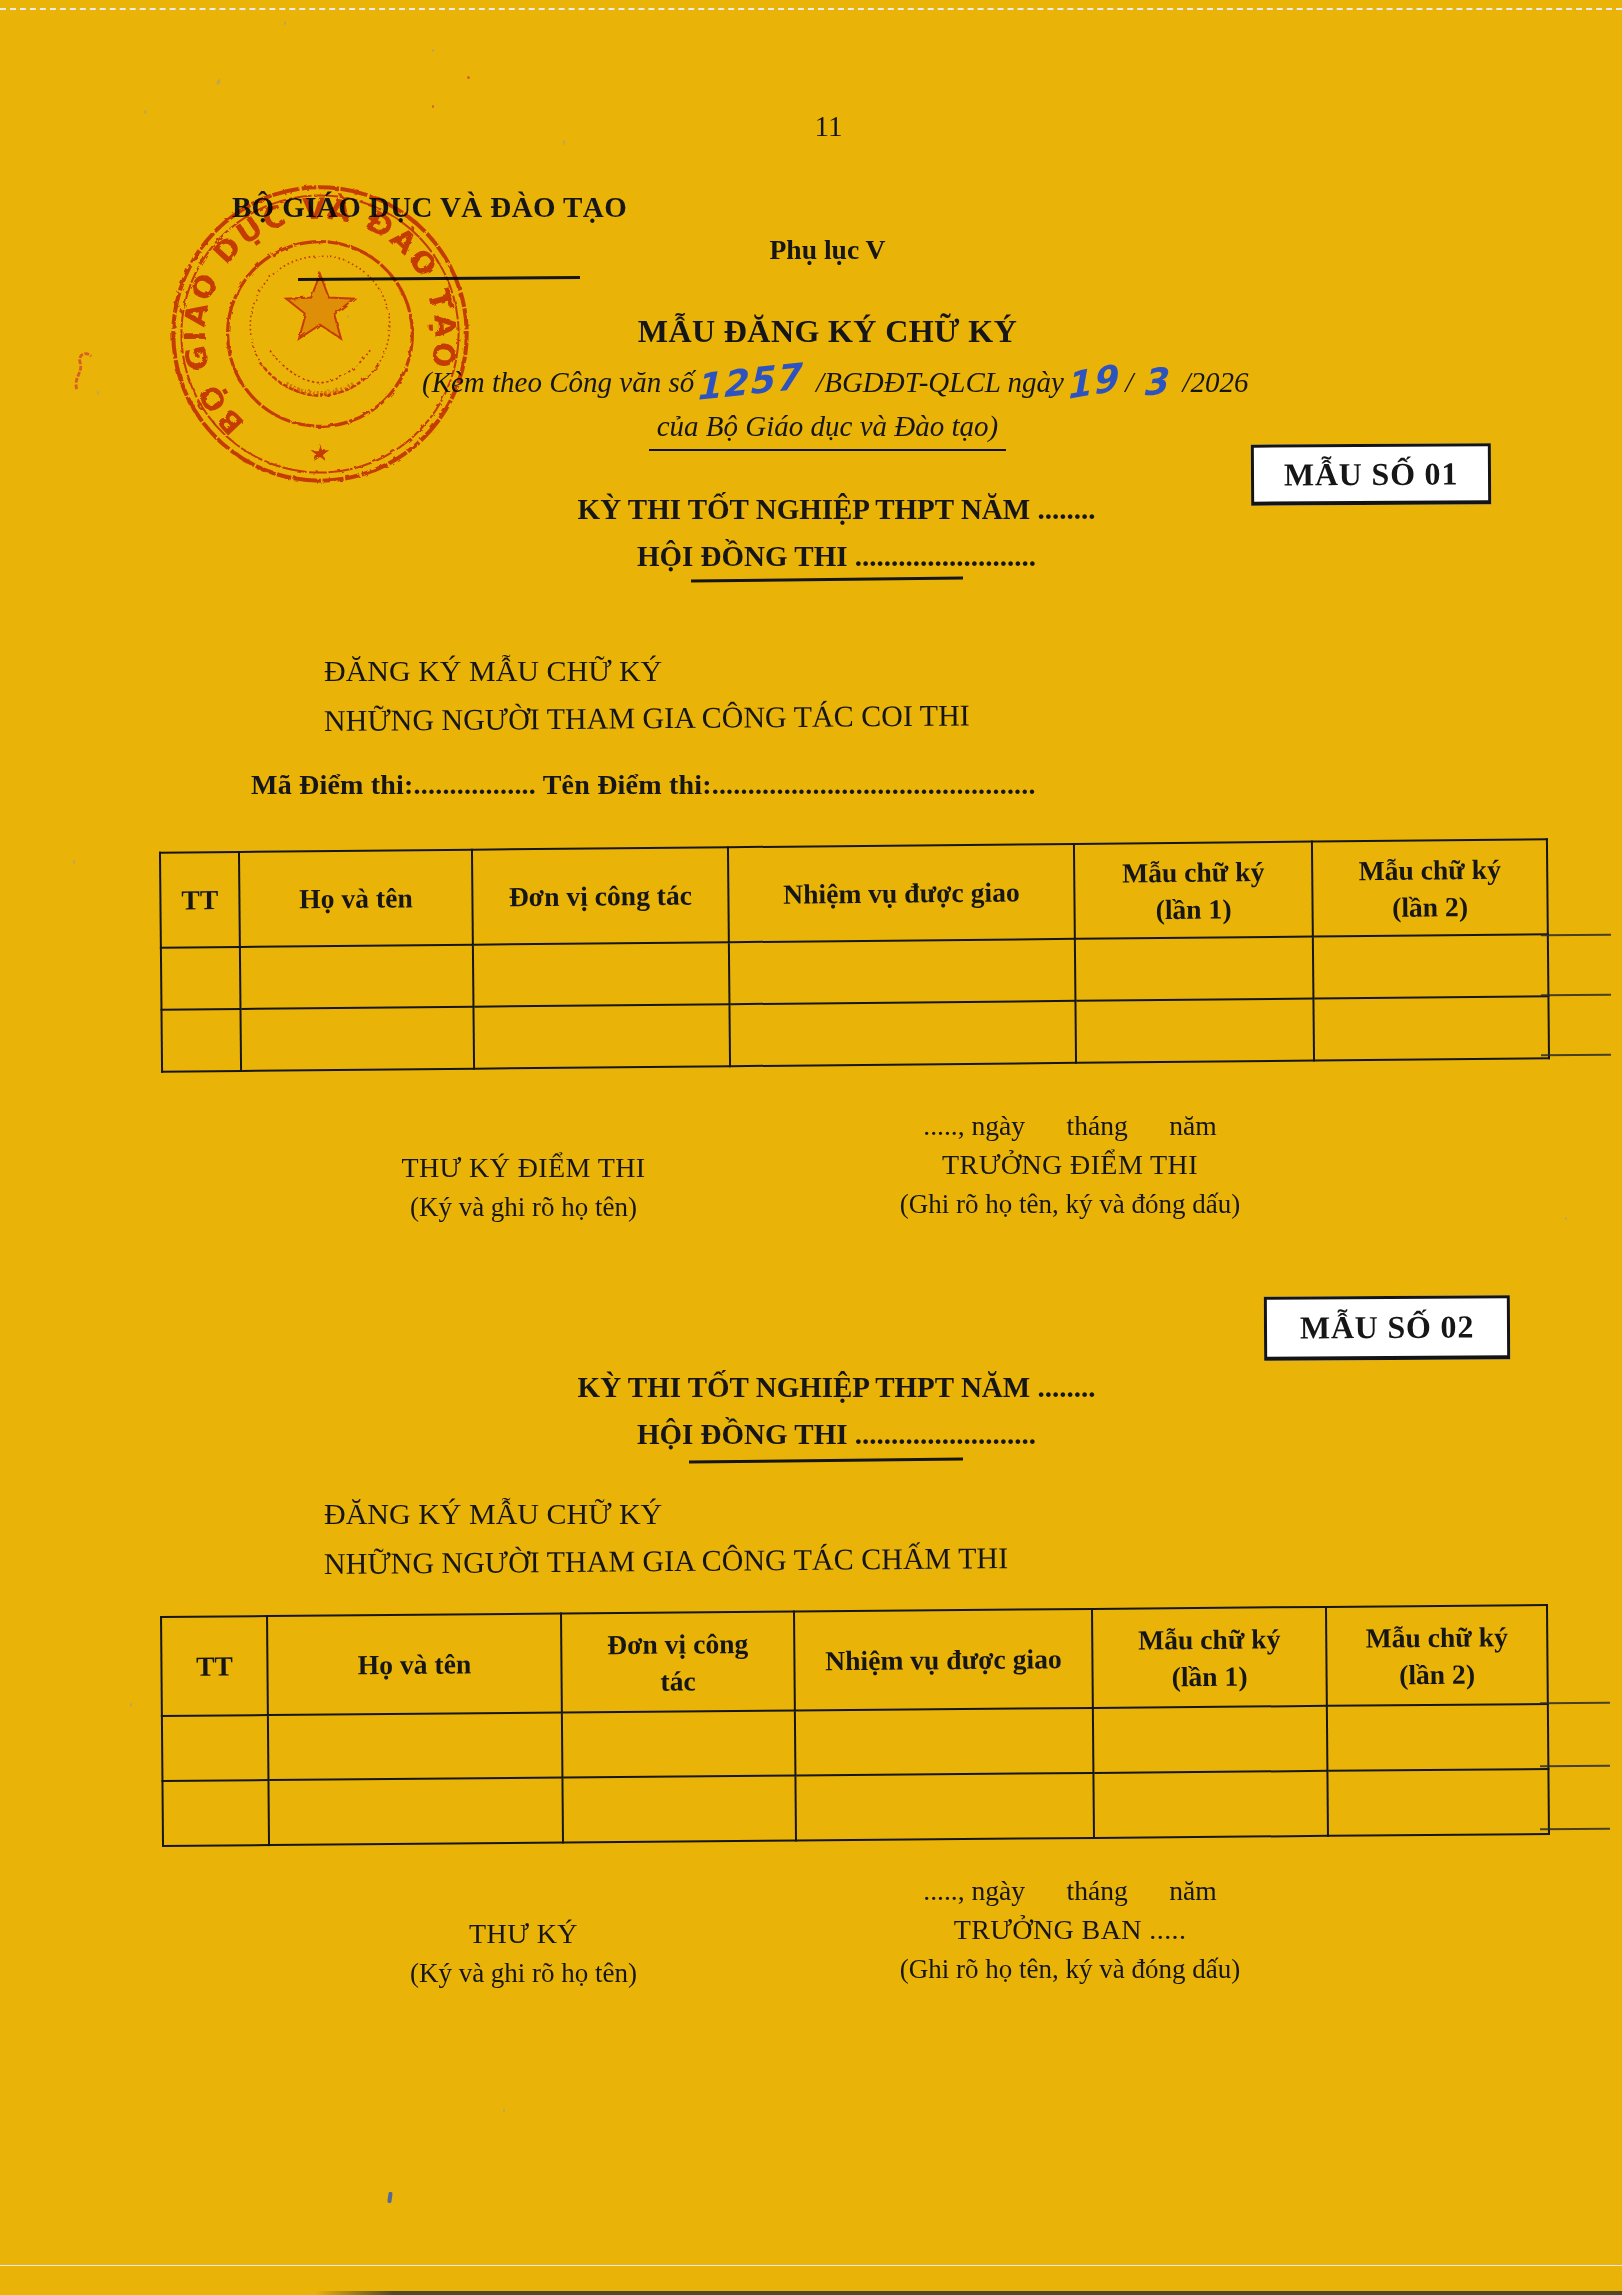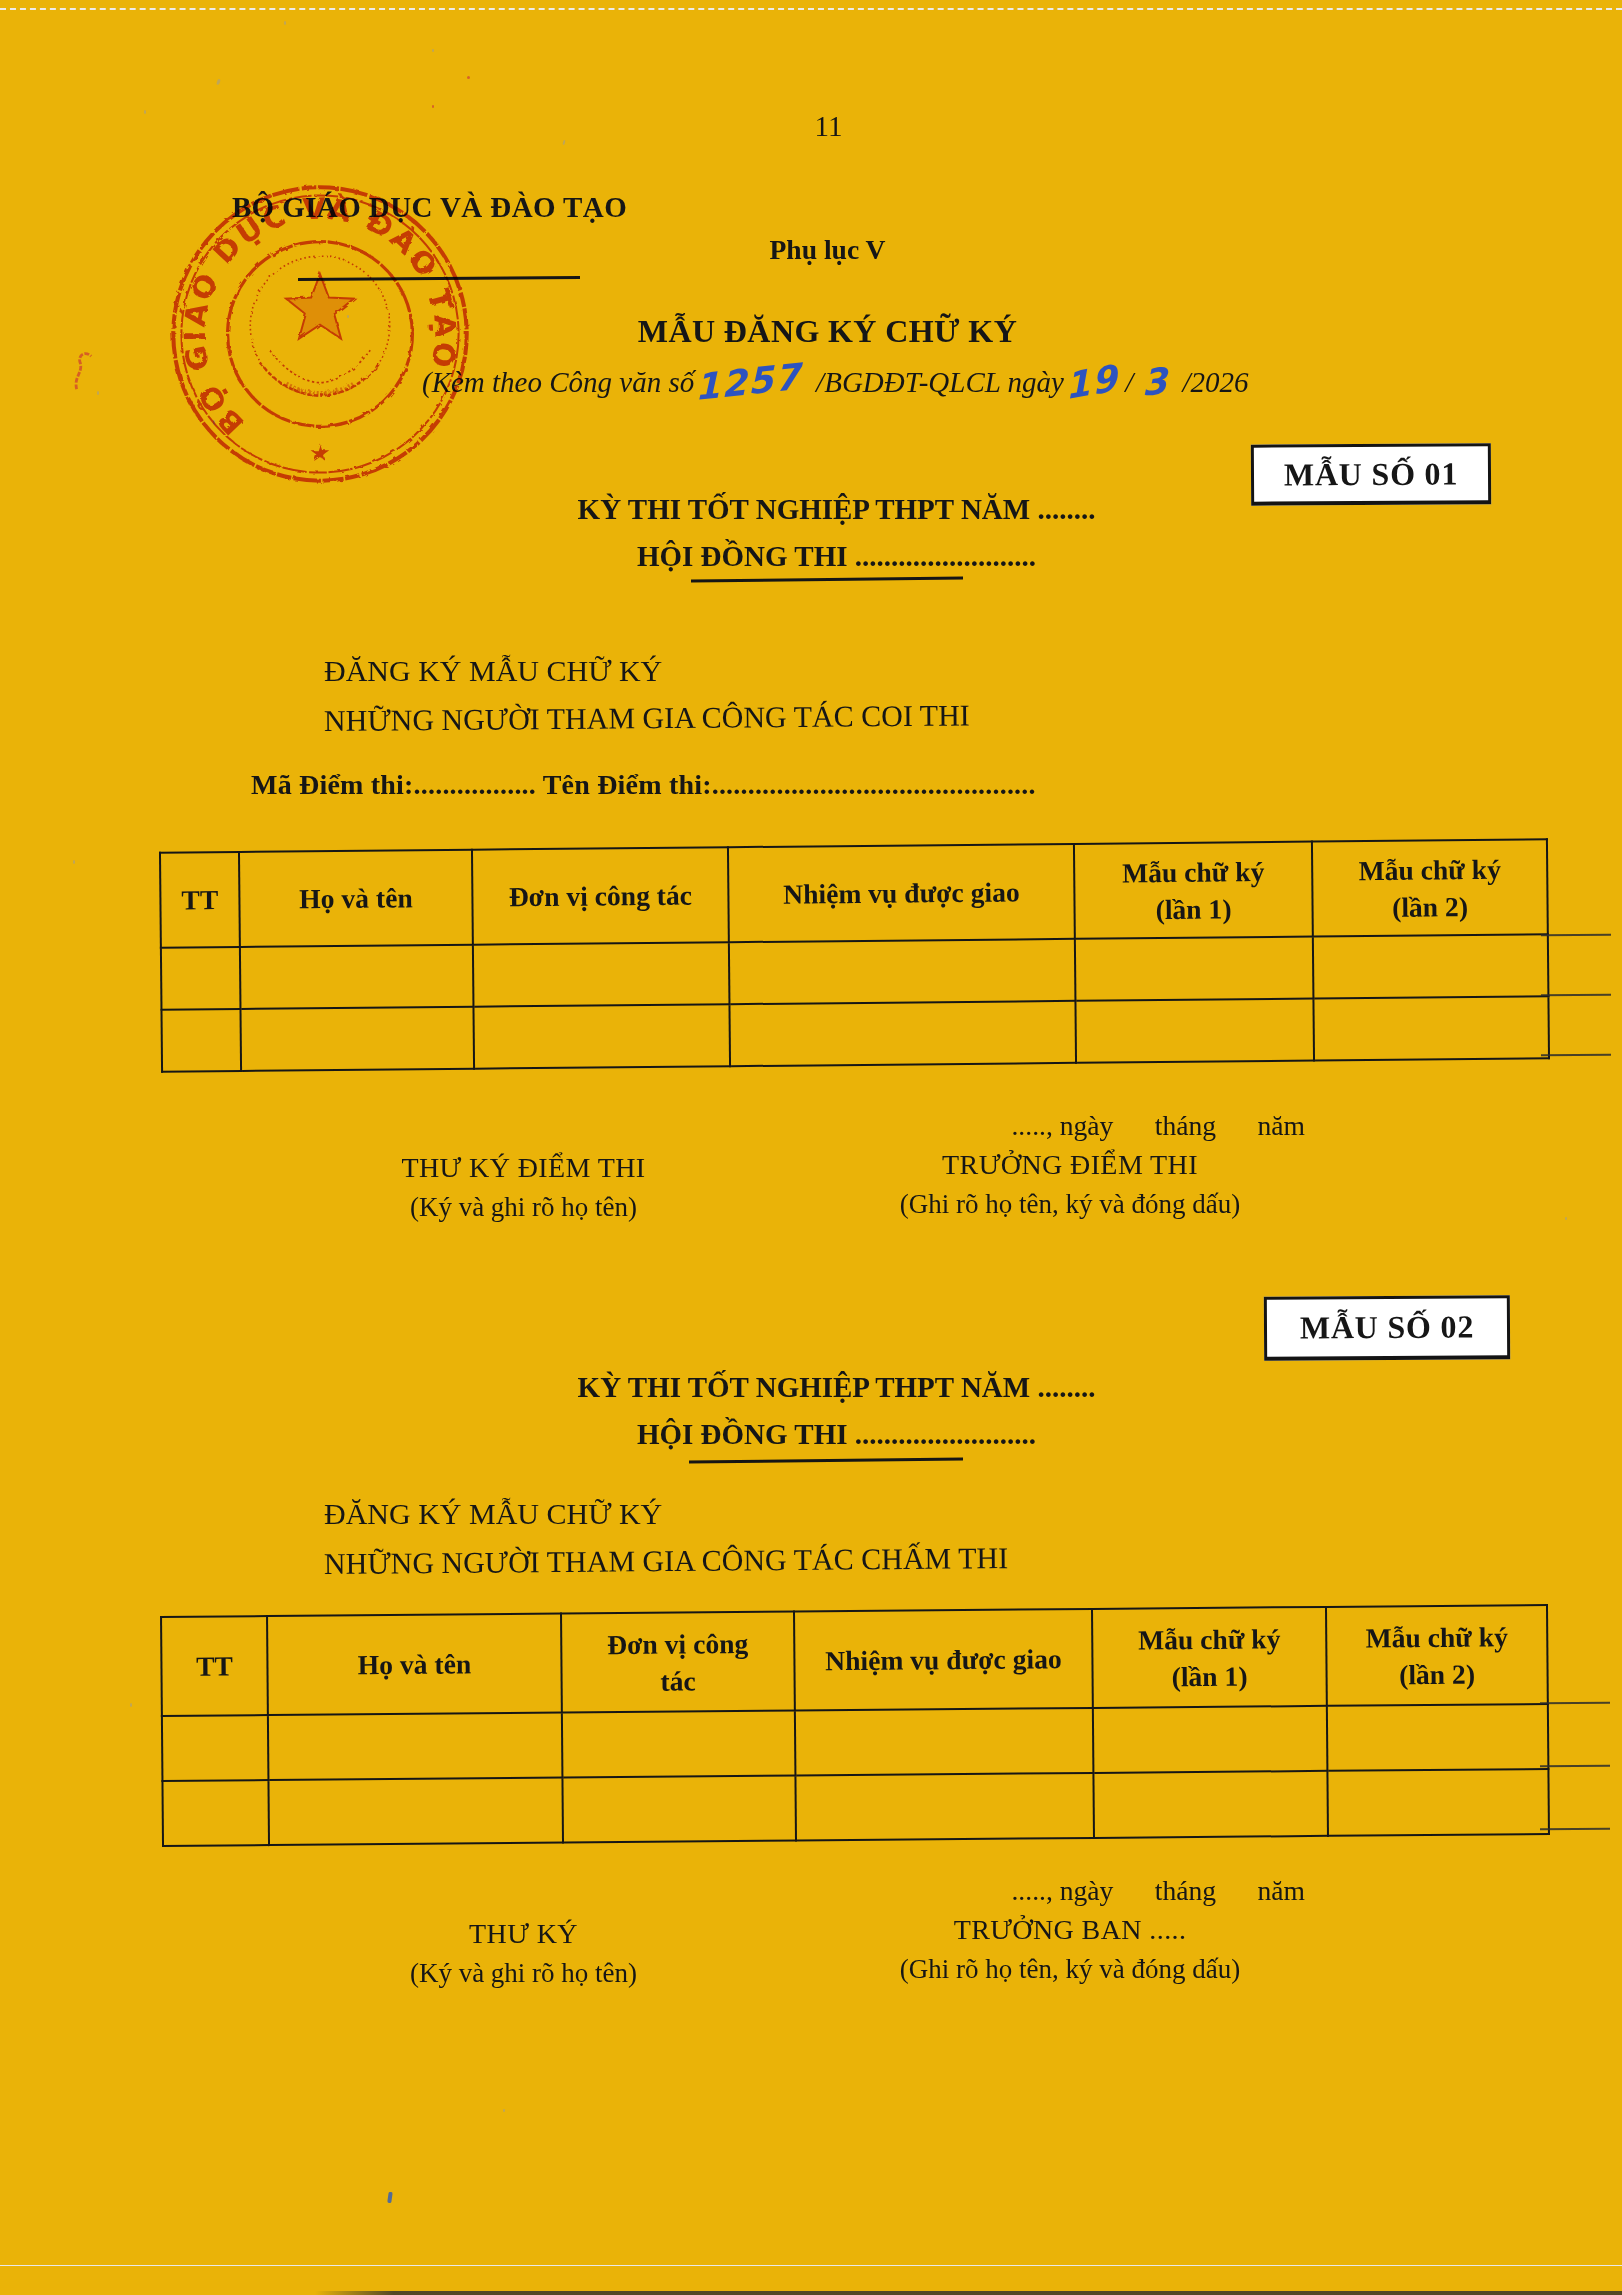--- a/index.html
+++ b/index.html
@@ -64,21 +64,21 @@
   .t1 th{height:93px;} .t1 td{height:60px;}
   .t2 th{height:97px;} .t2 td{height:63px;}
   .t1 th:nth-child(3){padding:0 32px;} .t1 th:nth-child(5),.t1 th:nth-child(6){padding:0 23px;}
   .t2 th:nth-child(3){padding:0 24px;} .t2 th:nth-child(4){padding:0 24px;}
   .t2 th:nth-child(5),.t2 th:nth-child(6){padding:0 21px;}
   .rowtail{position:absolute;height:2.4px;background:#2b2b2b;transform:rotate(-.55deg);opacity:.85;}
 
   .sig{position:absolute;text-align:center;}
   .sig .cap{font-size:28px;letter-spacing:0.4px;}
   .sig .note{font-size:27px;margin-top:8px;}
-  .sig .date{font-size:27.6px;margin-bottom:7.3px;text-align:right;}
+  .sig .date{font-size:27.6px;margin-bottom:7.3px;}
   .s1l{left:345px;top:1152px;width:357px;}
   .s1r{left:835px;top:1110px;width:470px;}
   .s2l{left:345px;top:1918px;width:357px;}
   .s2r{left:835px;top:1875px;width:470px;}
 </style>
 </head>
 <body>
 
 <div class="page">
 
@@ -132,20 +132,21 @@
   </svg>
 
   <svg class="scribble" width="29" height="45" viewBox="0 0 36 56">
     <path d="M7,50 C3,34 16,29 11,16 C9,7 18,2 25,9" fill="none" stroke="#cf3a31" stroke-width="3.5" stroke-dasharray="6 2" opacity=".7"></path>
   </svg>
 
   <div class="head-center">
     <div class="appendix">Phụ lục V</div>
     <div class="doc-title">MẪU ĐĂNG KÝ CHỮ KÝ</div>
     <div class="attach"><span>(Kèm theo Công văn số</span><span class="hand">1257</span> <span>/BGDĐT-QLCL ngày</span><span class="hand h-day">19</span><span>/</span> <span class="hand">3</span> <span>/2026</span></div>
+    <div><span class="attach-suffix">của Bộ Giáo dục và Đào tạo)</span></div>
   </div>
 
   <div class="badge badge1">MẪU SỐ 01</div>
 
   <div class="examblock eb1">
     <div>KỲ THI TỐT NGHIỆP THPT NĂM ........</div>
     <div class="line2">HỘI ĐỒNG THI .........................</div>
   </div>
   <div class="council-underline cu1"></div>
 

